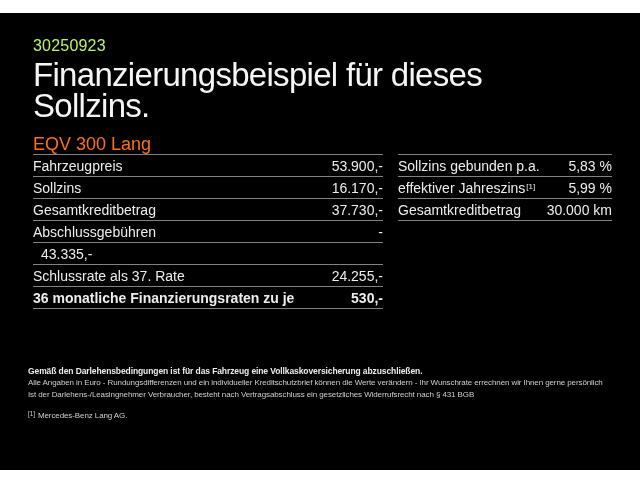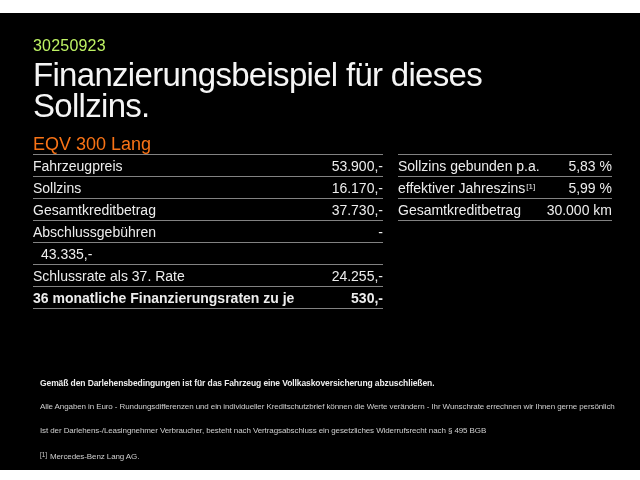--- a/index.html
+++ b/index.html
@@ -38,21 +38,21 @@
   .row .label,.row .value{white-space:nowrap;}
   .row .value{text-align:right;padding-left:8px;}
   .row.bold{font-weight:700;}
   .sup-ref{font-size:8px;vertical-align:4px;margin-left:1px;letter-spacing:0;}
 
   .legal{
     position:absolute;left:28px;top:352px;width:600px;
     font-size:8px;line-height:12px;color:#cfcfcf;
     letter-spacing:-.1px;white-space:nowrap;
   }
-  .legal p{margin:12px;}
+  .legal p{margin:0;}
   .legal .bold-line{font-weight:700;font-size:8.5px;color:#ededed;}
   .legal .footnote{margin-top:7px;}
   .fn-marker{font-size:6.5px;vertical-align:2px;margin-right:3px;}
 </style>
 </head>
 <body>
 
 <div class="screen">
   <div class="band band-top"></div>
 
@@ -105,20 +105,20 @@
       </div>
       <div class="row">
         <span class="label">Gesamtkreditbetrag</span>
         <span class="value">30.000 km</span>
       </div>
     </div>
 
     <div class="legal">
       <p class="bold-line">Gemäß den Darlehensbedingungen ist für das Fahrzeug eine Vollkaskoversicherung abzuschließen.</p>
       <p>Alle Angaben in Euro - Rundungsdifferenzen und ein individueller Kreditschutzbrief können die Werte verändern - Ihr Wunschrate errechnen wir Ihnen gerne persönlich</p>
-      <p>Ist der Darlehens-/Leasingnehmer Verbraucher, besteht nach Vertragsabschluss ein gesetzliches Widerrufsrecht nach § 495 BGB</p>
+      <p>Ist der Darlehens-/Leasingnehmer Verbraucher, besteht nach Vertragsabschluss ein gesetzliches Widerrufsrecht nach § 431 BGB</p>
       <p class="footnote"><span class="fn-marker">[1]</span><span>Mercedes-Benz Lang AG.</span></p>
     </div>
 
   </div>
 
   <div class="band band-bottom"></div>
 </div>
 
 </body></html>

